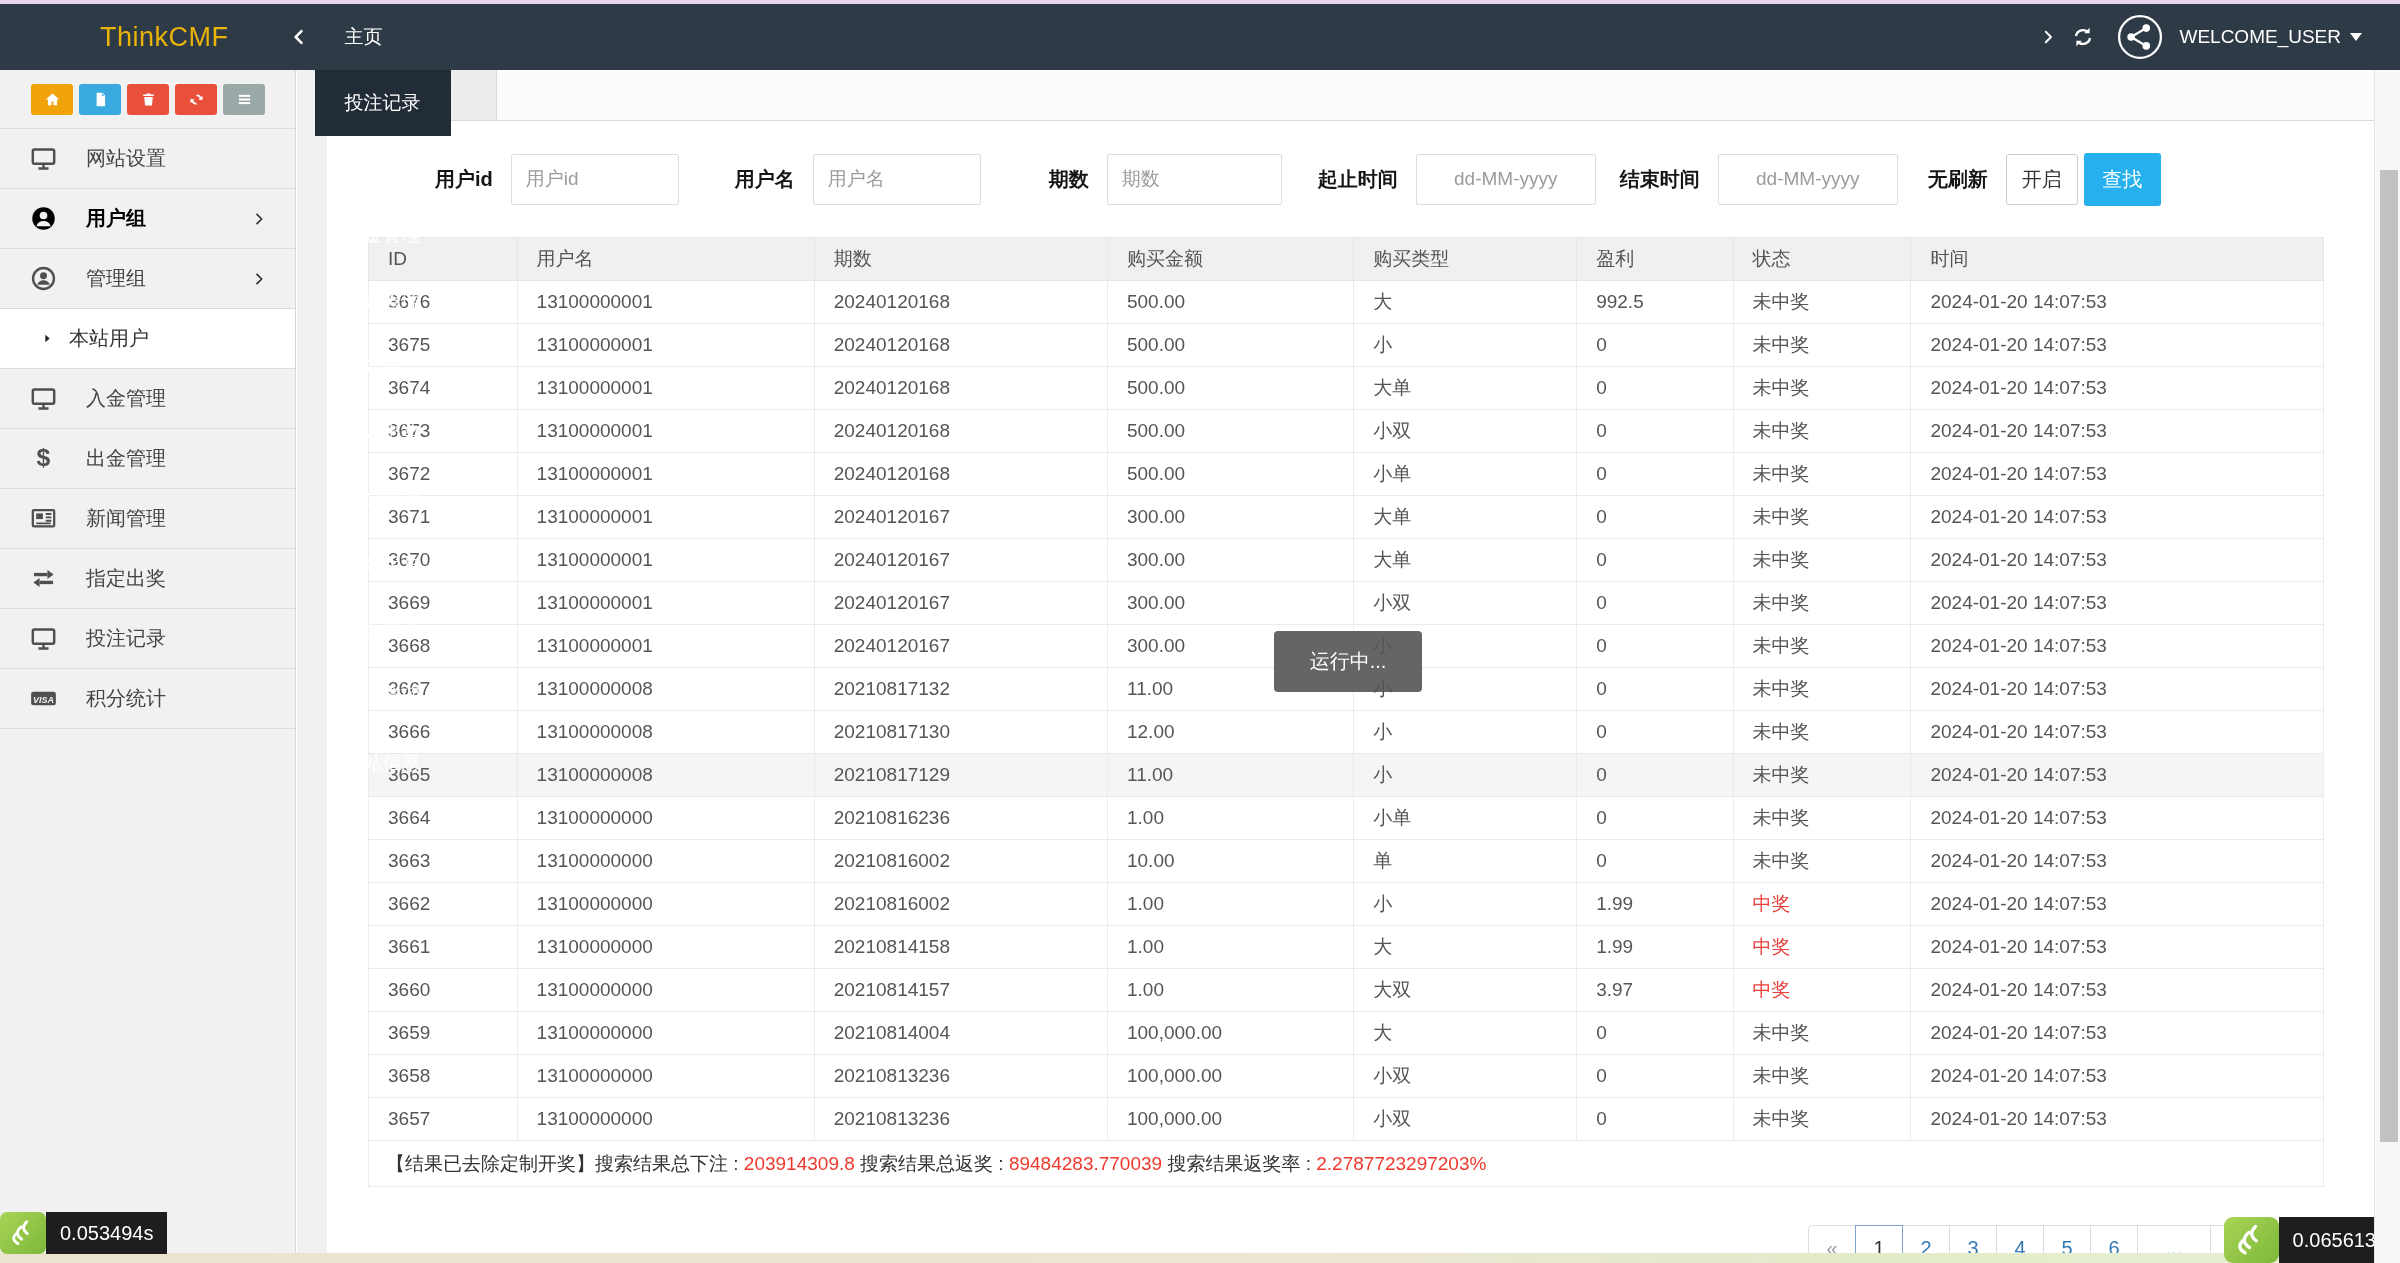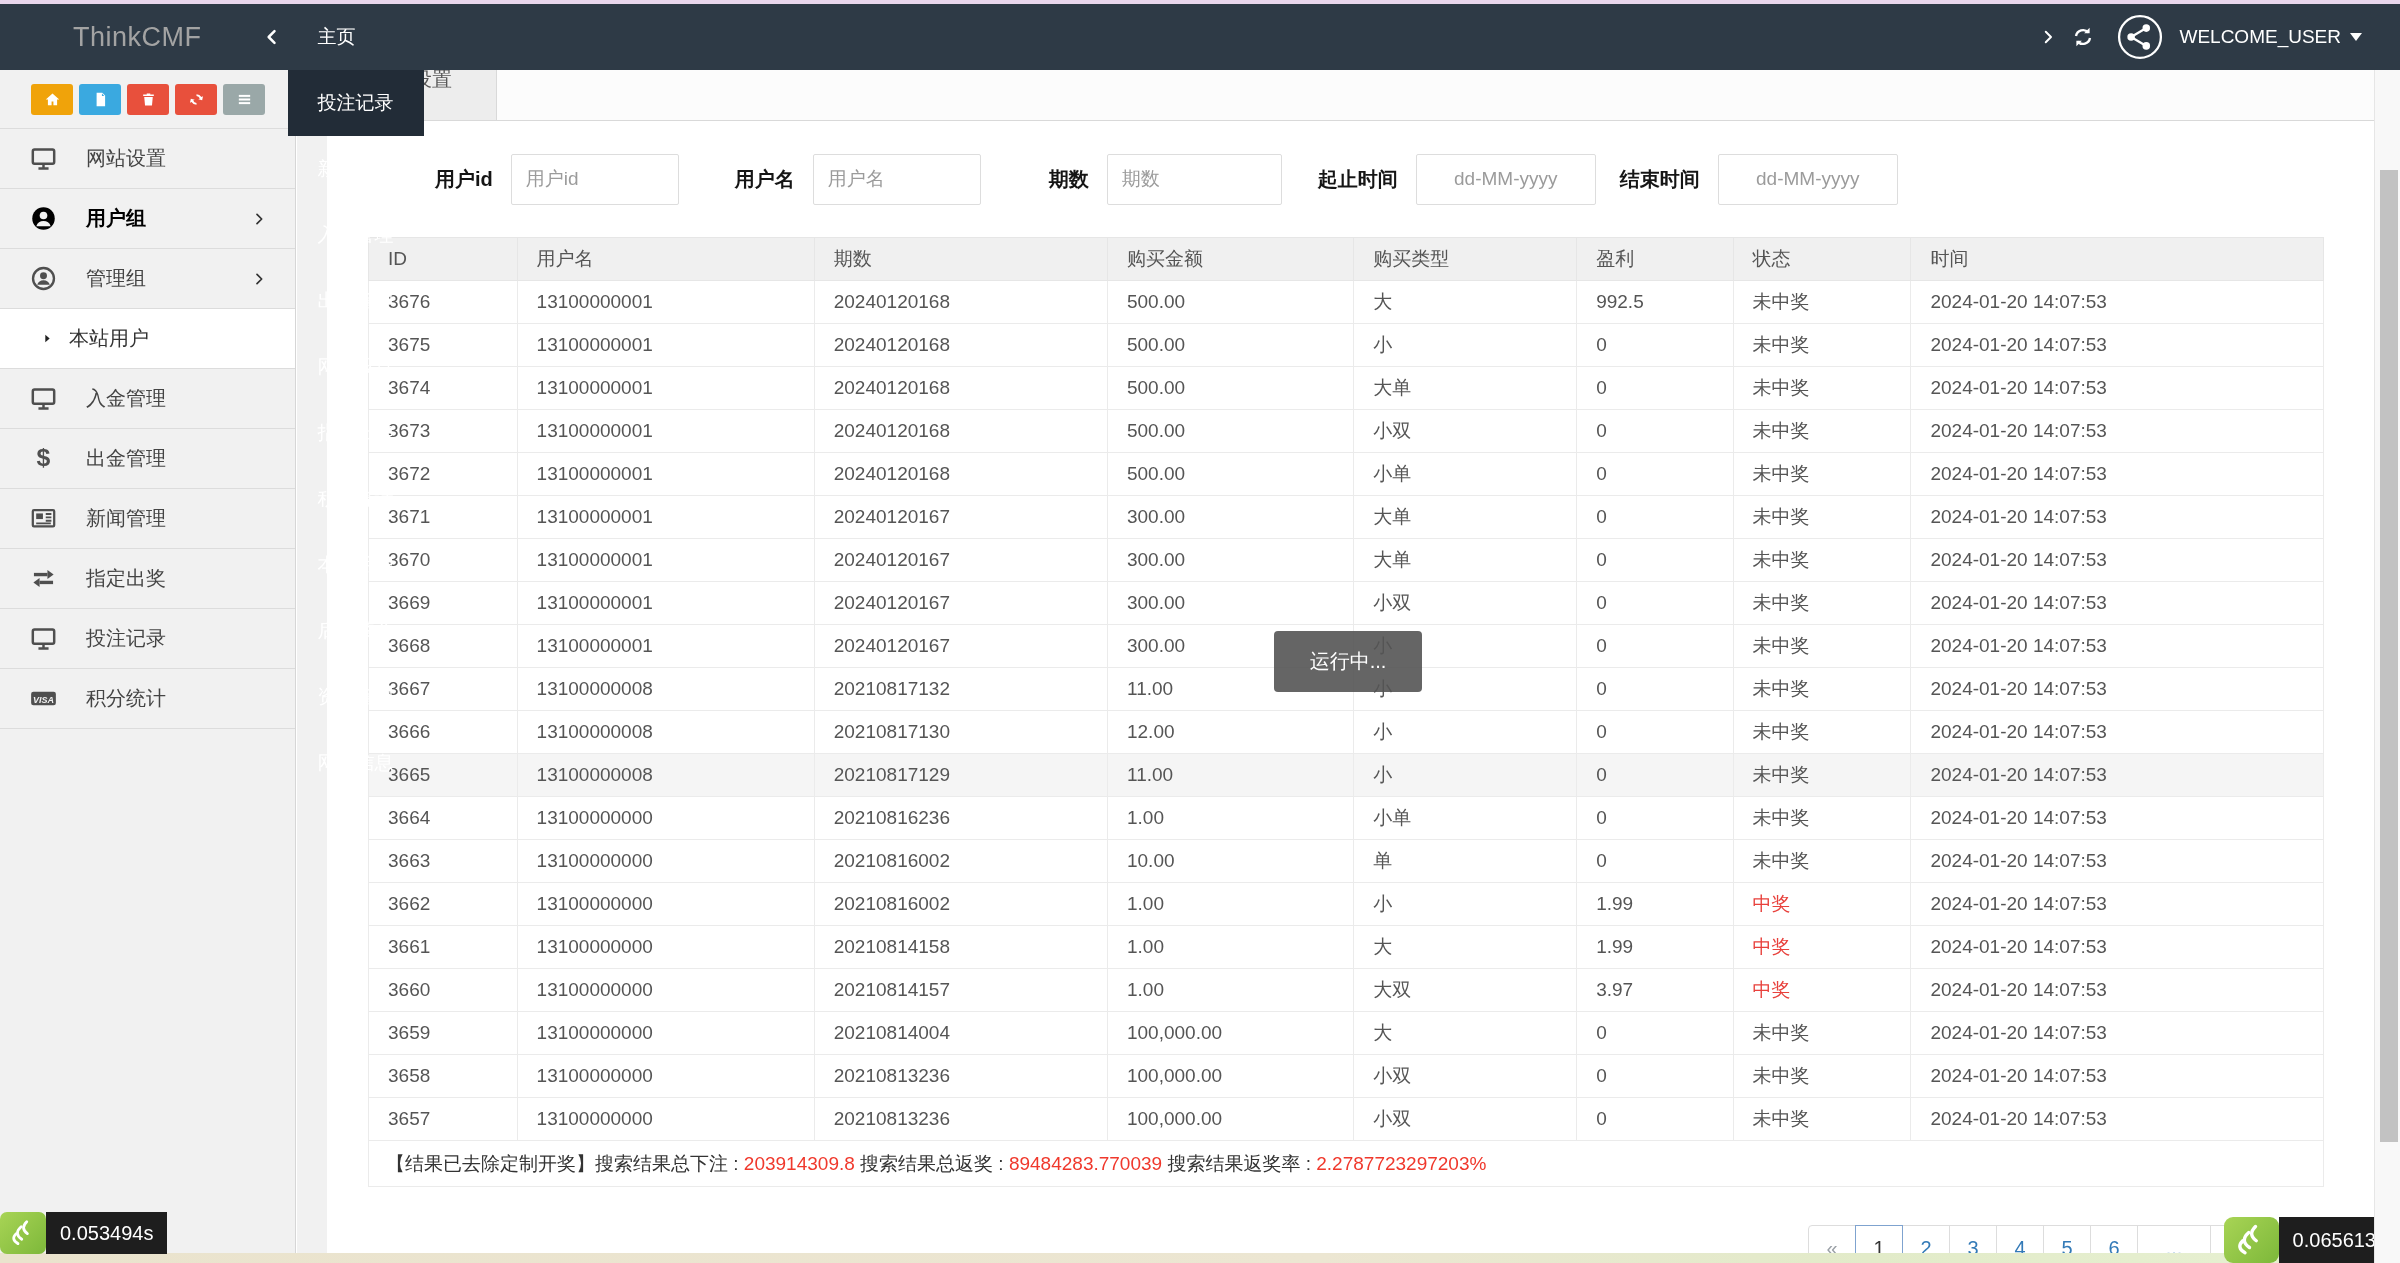--- a/index.html
+++ b/index.html
@@ -3,21 +3,21 @@
 <meta charset="utf-8">
 <style>
   html,body{margin:0;padding:0;background:#fff;}
   #app{position:relative;width:2400px;height:1263px;overflow:hidden;background:#fff;
        font-family:"Liberation Sans","DejaVu Sans",sans-serif;}
   .ic{display:block;}
   
   .top-strip{position:absolute;top:0;left:0;right:0;height:4px;background:#e9d6ec;z-index:80;}
   
   .navbar{position:absolute;top:4px;left:0;right:0;height:66px;background:#2e3a46;display:flex;align-items:center;z-index:70;}
-  .brand{margin-left:73px;font-size:27px;color:#a3a3a3;letter-spacing:.5px;}
+  .brand{margin-left:100px;font-size:27px;color:#eab308;letter-spacing:.5px;}
   .nav-back{margin-left:60px;color:#fff;display:flex;align-items:center;cursor:pointer;}
   .nav-back .ic{width:20px;height:20px;}
   .nav-menu{display:flex;height:100%;margin-left:6px;flex-direction:column;}
   .nav-item{padding:0 30px;line-height:66px;font-size:19px;color:#fff;cursor:pointer;white-space:nowrap;}
   .nav-item.active{background:#222c37;}
   .nav-right{margin-left:auto;display:flex;align-items:center;margin-right:38px;}
   .nav-arrow,.nav-refresh{color:#fff;cursor:pointer;display:flex;align-items:center;}
   .nav-arrow .ic{width:18px;height:18px;}
   .nav-refresh{margin-left:14px;}
   .nav-refresh .ic{width:24px;height:24px;}
@@ -369,20 +369,25 @@
           <input class="f-input" style="width: 145px;" placeholder="期数">
         </div>
         <div class="fgroup" style="margin-right:24px;">
           <span class="f-label">起止时间</span>
           <input class="f-input date" placeholder="dd-MM-yyyy" style="">
         </div>
         <div class="fgroup" style="margin-right:30px;">
           <span class="f-label">结束时间</span>
           <input class="f-input date" placeholder="dd-MM-yyyy" style="">
         </div>
+        <div class="fgroup">
+          <span class="f-label">无刷新</span>
+          <button class="btn-toggle">开启</button>
+          <button class="btn-search">查找</button>
+        </div>
       </div>
 
       <div class="table-wrap">
         <table>
           <colgroup>
               <col style="width: 7.6%;">
               <col style="width: 15.2%;">
               <col style="width: 15%;">
               <col style="width: 12.6%;">
               <col style="width: 11.4%;">

